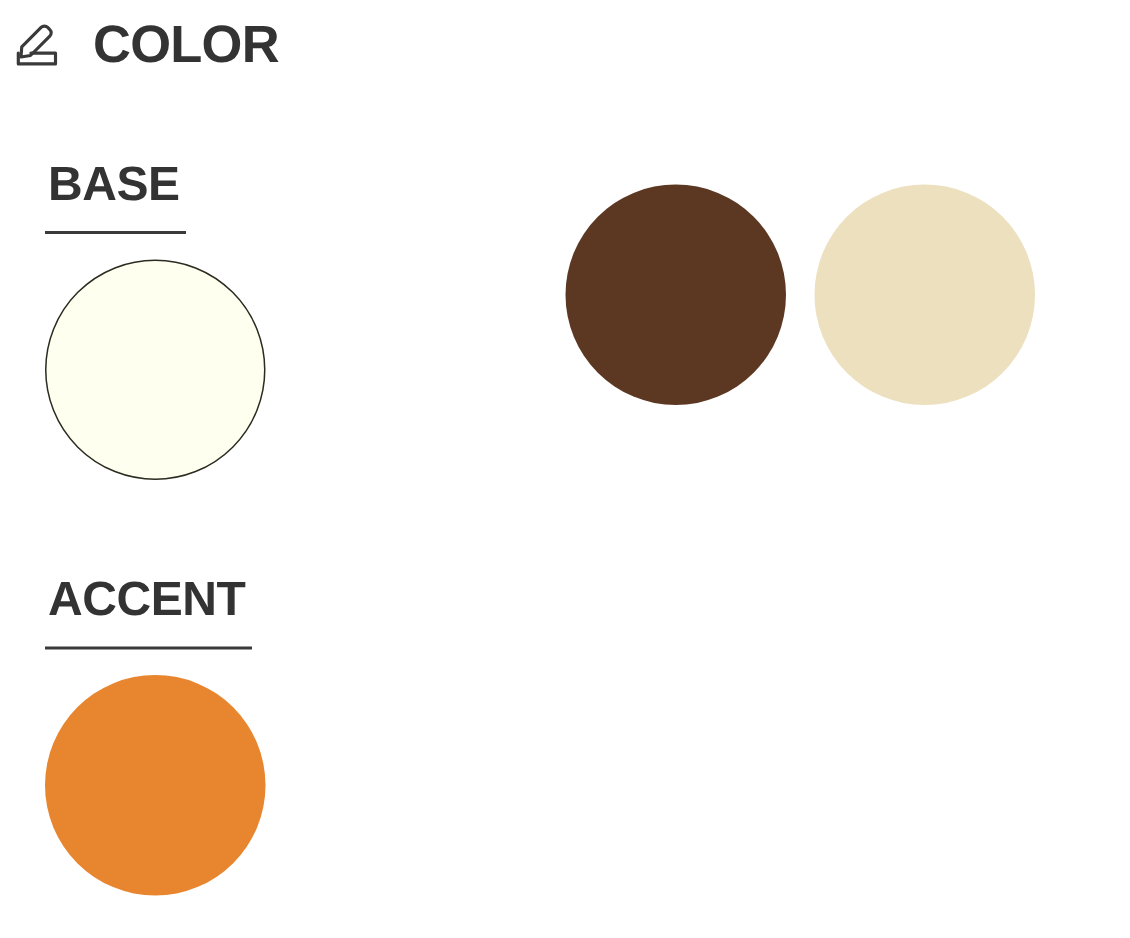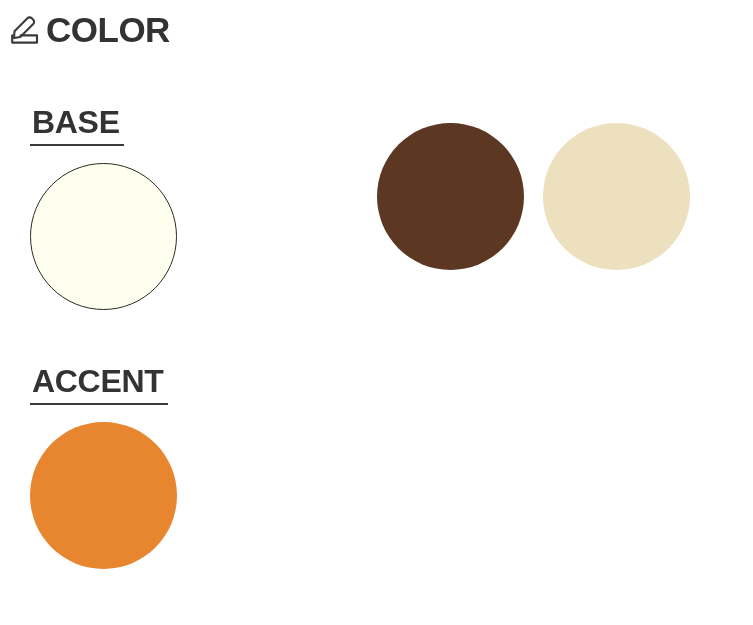--- a/index.html
+++ b/index.html
@@ -15,21 +15,21 @@
     position: relative;
   }
 
   
   .page-header {
     position: absolute;
     left: 8px;
     top: 12px;
     display: flex;
     align-items: center;
-    gap: 4px;
+    gap: 20px;
   }
   .header-icon {
     width: 34px;
     height: 34px;
     display: block;
     flex: none;
   }
   .header-icon svg {
     display: block;
   }
@@ -41,30 +41,30 @@
     line-height: 1;
     white-space: nowrap;
   }
 
   
   .swatch-group {
     position: absolute;
   }
   .group-base   { left: 30px;  top: 106px; }
   .group-main   { left: 377px; top: 106px; }
-  .group-accent { left: 30px;  top: 365px; }
+  .group-accent { left: 30px;  top: 383px; }
 
   .group-label {
     display: inline-block;
     font-size: 32px;
     font-weight: bold;
     color: #333333;
     line-height: 1;
     letter-spacing: -0.3px;
-    padding: 0 4px 6px 2px;
+    padding: 0 4px 16px 2px;
     border-bottom: 2px solid #3a3a3a;
     white-space: nowrap;
   }
 
   .swatch-row {
     display: flex;
     align-items: flex-start;
     gap: 19px;
     margin-top: 17px;
   }

